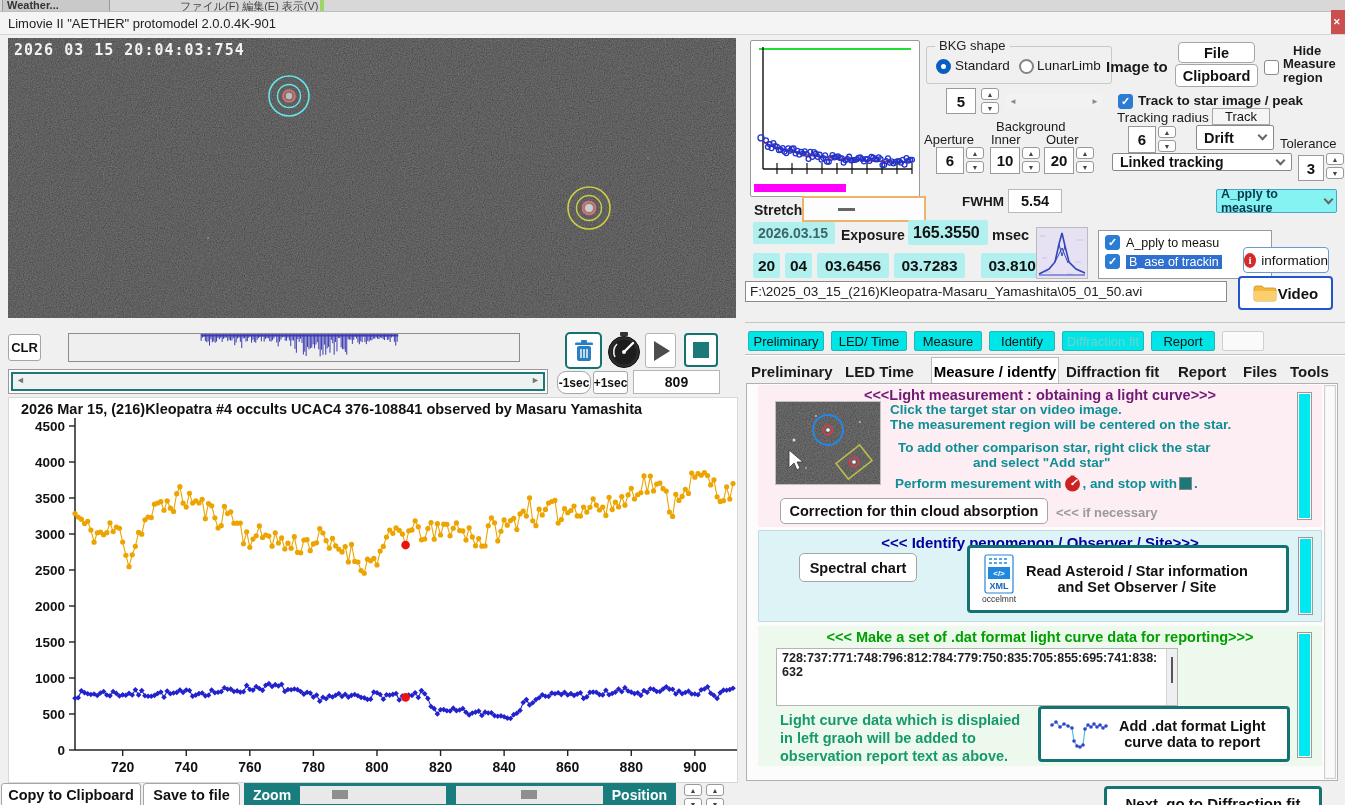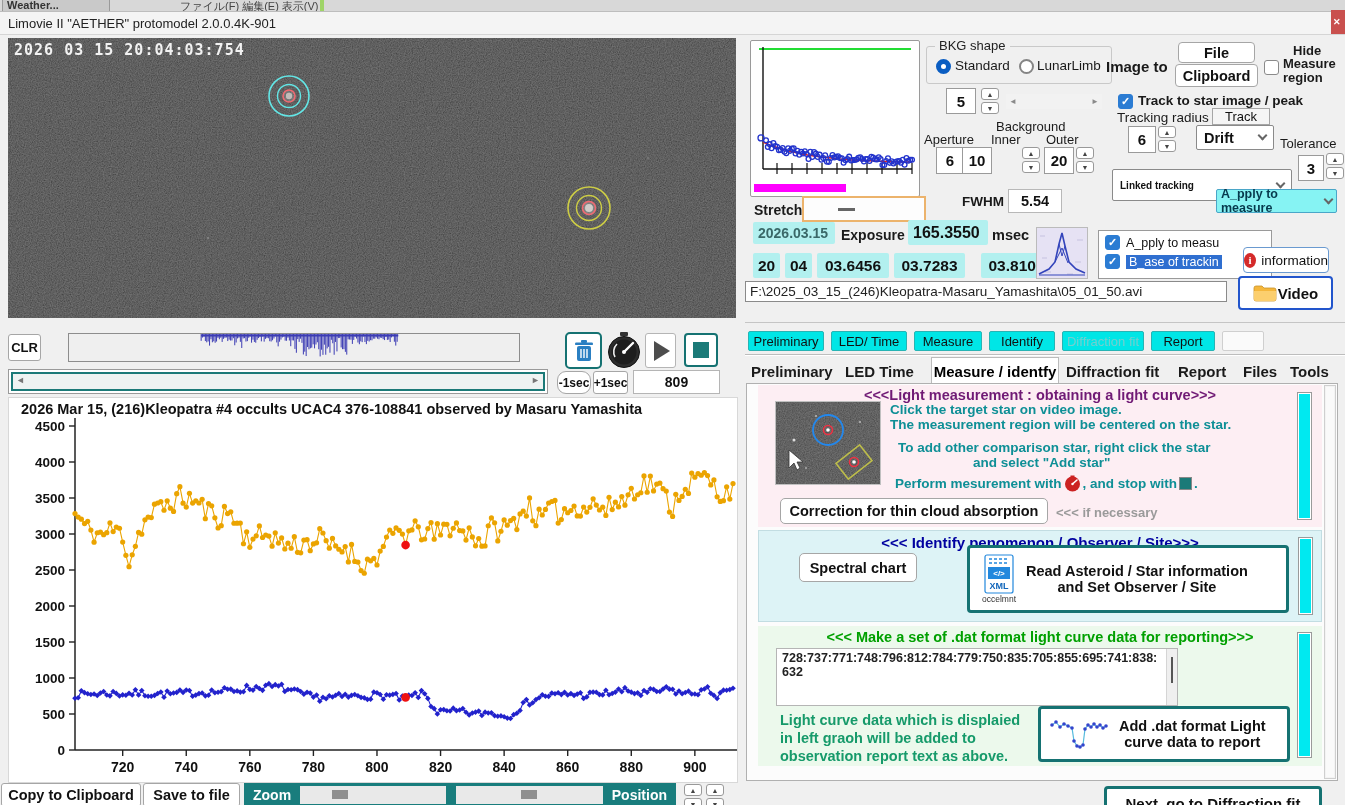--- a/index.html
+++ b/index.html
@@ -892,42 +892,42 @@
   <span class="lbl" style="left:996px;top:119px;font-size:13px">Background</span>
   <span class="lbl" style="left:924px;top:132px;font-size:13px">Aperture</span>
   <span class="lbl" style="left:991px;top:132px;font-size:13px">Inner</span>
   <span class="lbl" style="left:1046px;top:132px;font-size:13px">Outer</span>
 
   <div class="field" style="left:936px;top:147px;width:28px;height:27px;font-size:15px">6</div>
   <div class="spin" style="left:966px;top:147px">
       <div>▲</div>
       <div>▼</div>
     </div>
-  <div class="field" style="left:962px;top:147px;width:30px;height:27px;font-size:15px">10</div>
+  <div class="field" style="left:990px;top:147px;width:30px;height:27px;font-size:15px">10</div>
   <div class="spin" style="left:1022px;top:147px">
       <div>▲</div>
       <div>▼</div>
     </div>
   <div class="field" style="left:1044px;top:147px;width:30px;height:27px;font-size:15px">20</div>
   <div class="spin" style="left:1076px;top:147px">
       <div>▲</div>
       <div>▼</div>
     </div>
 
   <div class="field" style="left:1128px;top:126px;width:28px;height:27px;font-size:15px">6</div>
   <div class="spin" style="left:1158px;top:126px">
       <div>▲</div>
       <div>▼</div>
     </div>
   <div class="dd" style="left:1196px;top:125px;width:78px;height:25px;font-size:14.5px">
     <span>Drift</span>
     <span class="chev"></span>
   </div>
   <span class="lbl" style="left:1280px;top:136px;font-size:13px">Tolerance</span>
-  <div class="dd" style="left:1112px;top:169px;width:180px;height:32px;font-size:10px">
+  <div class="dd" style="left:1112px;top:153px;width:180px;height:18px;font-size:14px">
     <span>Linked tracking</span>
     <span class="chev"></span>
   </div>
   <div class="field" style="left:1298px;top:155px;width:26px;height:26px;font-size:15px">3</div>
   <div class="spin" style="left:1326px;top:153px">
       <div>▲</div>
       <div>▼</div>
     </div>
 
   <span class="lbl b" style="left:754px;top:202px;font-size:14px">Stretch</span>
@@ -980,21 +980,21 @@
       <div class="cbx on" style="position:static">✓</div>
       <span style="font-size:12.5px;color:#fff;background:#2f6fd0;padding:0 3px">B_ase of trackin</span>
     </div>
   </div>
 
   <button class="btn" style="left:1243px;top:247px;width:86px;height:26px;font-size:13.5px;font-weight:normal;border:1px solid #6a9ad0;gap:5px">
     <span style="width:15px;height:15px;border-radius:50%;background:#d42a2a;color:#fff;font-weight:bold;font-size:11px;display:flex;align-items:center;justify-content:center;font-family:'Liberation Serif',serif">i</span>
     <span>information</span>
   </button>
 
-  <div class="field" style="left:745px;top:281px;width:482px;height:21px;font-weight:normal;font-size:13.5px;justify-content:flex-start;padding-left:4px;color:#222;border:1px solid #8a8a8a">F:\2025_03_15_(246)Kleopatra-Masaru_Yamashita\05_01_50.avi</div>
+  <div class="field" style="left:745px;top:281px;width:482px;height:21px;font-weight:normal;font-size:13.5px;justify-content:flex-start;padding-left:4px;color:#222;border:1px solid #8a8a8a">F:\2025_03_15_(216)Kleopatra-Masaru_Yamashita\05_01_50.avi</div>
   <button class="btn" style="left:1238px;top:276px;width:95px;height:34px;font-size:15px;border:2px solid #2255cc;gap:1px">
     <svg width="24" height="18" viewBox="0 0 24 18">
       <path d="M1 4 Q1 2 3 2 L9 2 L11 4 L21 4 Q23 4 23 6 L23 15 Q23 17 21 17 L3 17 Q1 17 1 15 Z" fill="#f5b73c" stroke="#c8922a" stroke-width="0.8"></path>
       <path d="M1 7 L23 7 L23 15 Q23 17 21 17 L3 17 Q1 17 1 15 Z" fill="#fccf6e"></path>
     </svg>
     <span>Video</span>
   </button>
 
   <div class="abs" style="left:745px;top:322px;width:600px;height:6px;border-top:1px solid #c5c5c5"></div>
   <button class="btn" style="left:748px;top:331px;width:76px;height:20px;background:#00e6e6;border:1px solid #27b4b4;border-radius:2px;font-size:13px;font-weight:normal">Preliminary</button>

